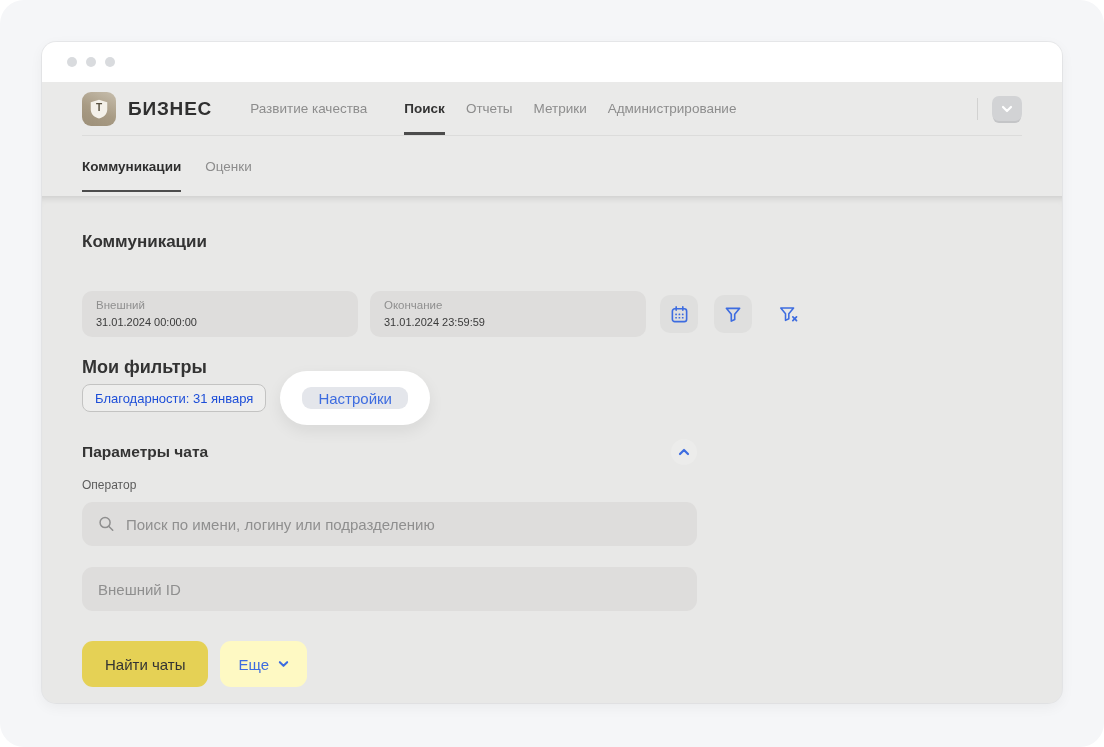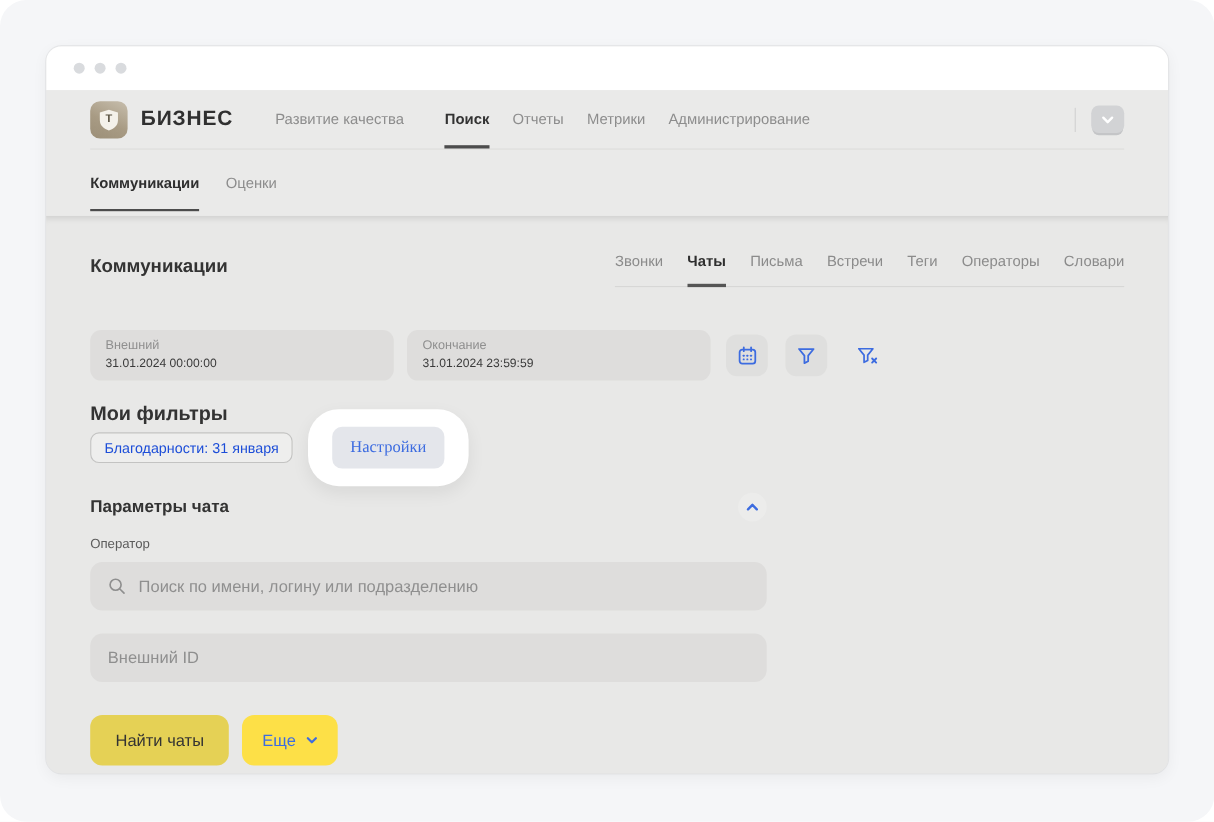--- a/index.html
+++ b/index.html
@@ -57,42 +57,42 @@
   .icon-btn.calendar { margin-left:14px; }
   .icon-btn.funnel { margin-left:16px; }
   .icon-plain { width:38px; height:38px; background:none; border:none; cursor:pointer; display:grid; place-items:center; margin-left:18px; }
 
   .my-filters-label { margin-top:20px; font-size:18px; font-weight:700; color:#333333; }
   .chip-row { margin-top:6px; display:flex; align-items:center; height:28px; }
   .chip { height:28px; padding:0 12px; display:flex; align-items:center; font-size:13px; color:#1d4ed8;
           border:1px solid #c3c3c2; border-radius:8px; background:rgba(255,255,255,0.28); cursor:pointer; }
   .spotlight { position:relative; z-index:2; margin:-17px 0 -17px 14px; background:#ffffff; border-radius:28px;
                padding:16px 22px; box-shadow:0 6px 16px rgba(0,0,0,0.07); }
-  .settings-btn { height:38px; padding:0 16px; border:none; border-radius:9px; background:#e4e6eb;
-                  color:#3d6ce0; font-size:15px; font-family:Liberation Serif, serif; cursor:pointer; }
+  .settings-btn { height:22px; padding:0 16px; border:none; border-radius:9px; background:#e4e6eb;
+                  color:#3d6ce0; font-size:15px; font-family:Liberation Sans, sans-serif; cursor:pointer; }
 
   .panel { width:615px; }
   .section-head { margin-top:27px; display:flex; align-items:center; justify-content:space-between;gap:16px; }
   .section-title { font-size:15.5px; font-weight:700; color:#333333; }
   .collapse-btn { width:26px; height:26px; border-radius:50%; background:#ececeb; border:none; cursor:pointer;
                   display:grid; place-items:center; }
   .field-label { margin-top:13px; font-size:12px; color:#5c5c5c; }
 
   .search-wrap { position:relative; margin-top:10px; }
   .search-wrap svg { position:absolute; left:16px; top:50%; transform:translateY(-50%); }
   .text-input { width:615px; height:44px; border:none; border-radius:11px; background:#dedddc;
                 font-size:15px; color:#3a3a3a; font-family:inherit; padding:0 16px; outline:none; }
   .text-input.with-icon { padding-left:44px; }
   .text-input::placeholder { color:#8f8f8f; }
   .external-id { margin-top:21px; }
 
   .actions { margin-top:30px; display:flex; align-items:center; gap:12px; }
   .btn-primary { height:46px; padding:0 23px; border:none; border-radius:11px; background:#e5d155;
                  color:#333333; font-size:15px; font-family:inherit; cursor:pointer; }
-  .btn-more { height:46px; padding:0 18px; border:none; border-radius:11px; background:#fde047;
+  .btn-more { height:46px; padding:0 18px; border:none; border-radius:11px; background:#fef9c3;
               color:#3d6ce0; font-size:15px; font-family:inherit; cursor:pointer;
               display:flex; align-items:center; gap:9px; }
 </style>
 </head>
 <body>
 
 <div class="stage">
   <div class="window">
 
     <div class="titlebar">
@@ -132,29 +132,20 @@
       <div class="subnav">
         <span class="subnav-item active">Коммуникации</span>
         <span class="subnav-item">Оценки</span>
       </div>
     </div>
 
     <div class="content">
 
       <div class="page-head">
         <div class="page-title">Коммуникации</div>
-        <div class="tabs">
-          <span class="tab">Звонки</span>
-          <span class="tab active">Чаты</span>
-          <span class="tab">Письма</span>
-          <span class="tab">Встречи</span>
-          <span class="tab">Теги</span>
-          <span class="tab">Операторы</span>
-          <span class="tab">Словари</span>
-        </div>
       </div>
 
       <div class="filter-row">
         <div class="date-field">
           <div class="date-label">Внешний</div>
           <div class="date-value">31.01.2024 00:00:00</div>
         </div>
         <div class="date-field">
           <div class="date-label">Окончание</div>
           <div class="date-value">31.01.2024 23:59:59</div>

